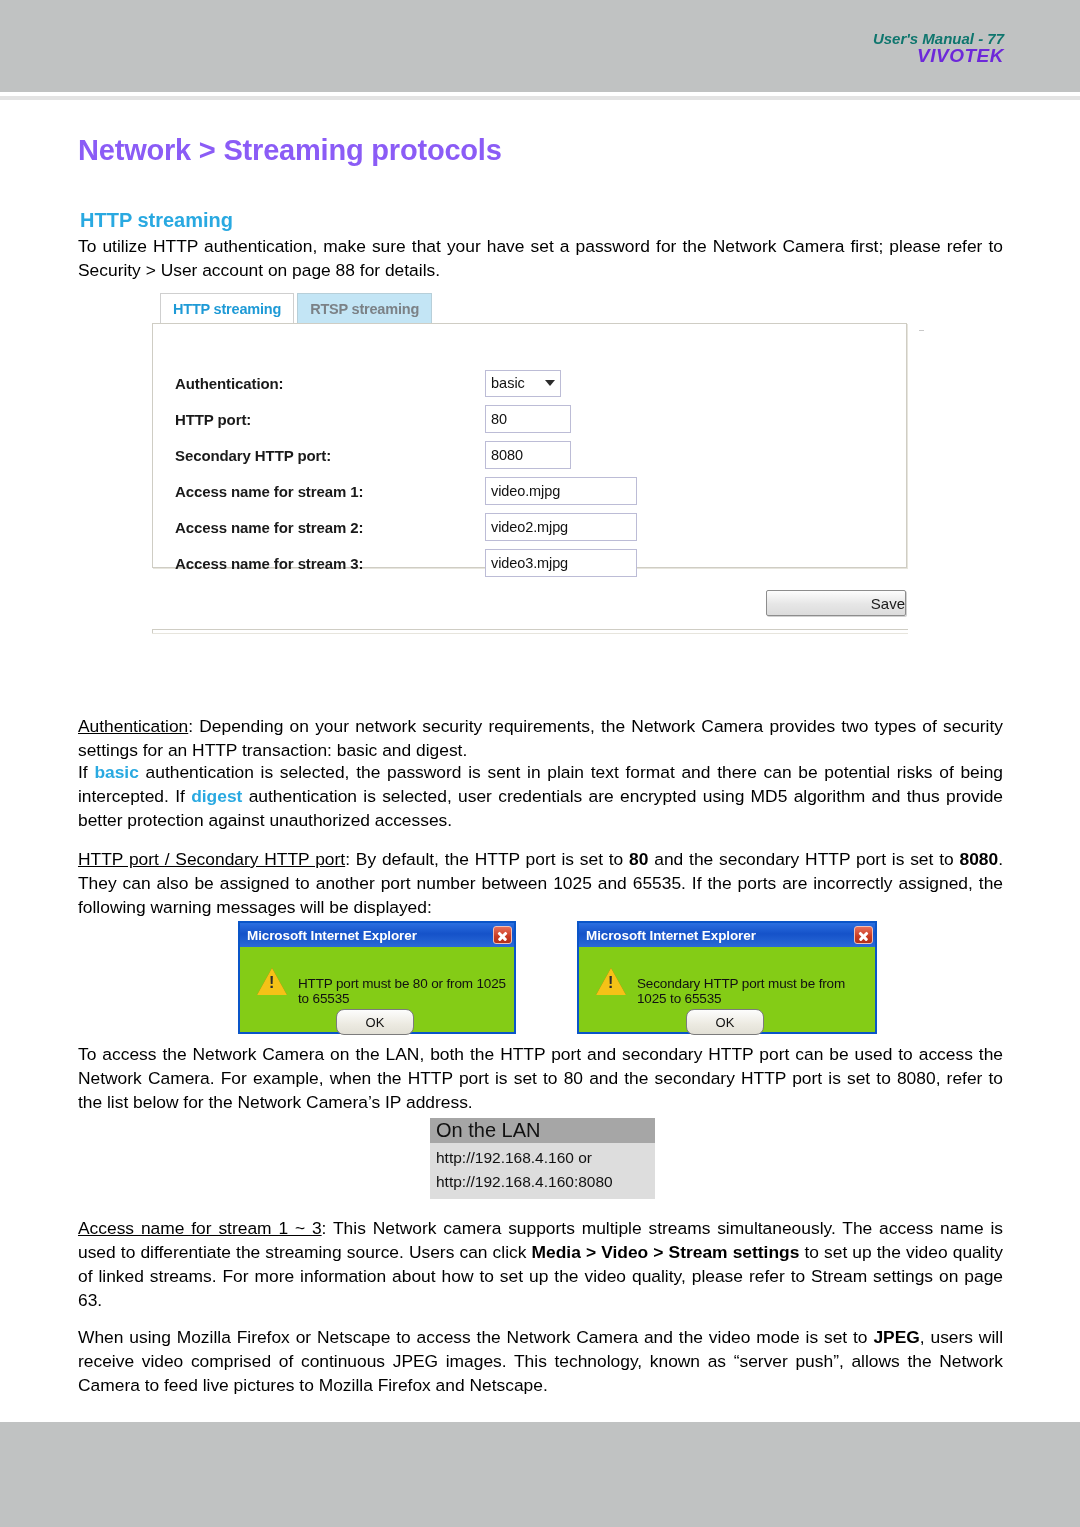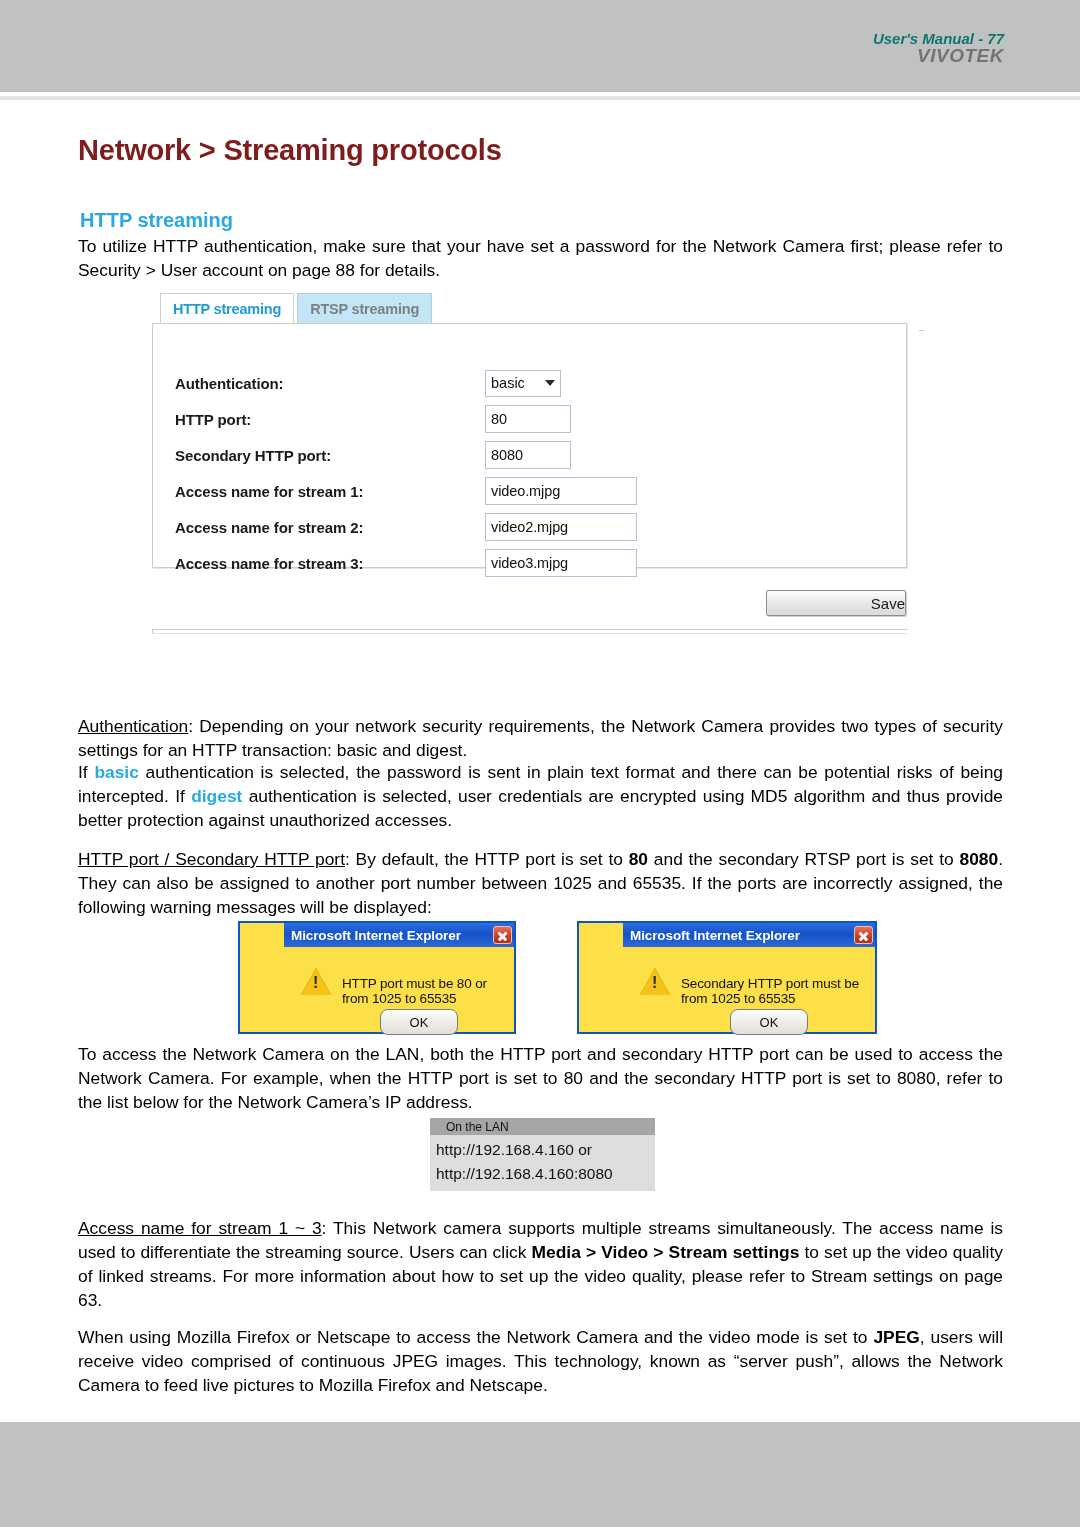--- a/index.html
+++ b/index.html
@@ -25,36 +25,36 @@
   }
   .brand {
     position: absolute;
     right: 76px;
     top: 56px;
     transform: translateY(-50%);
     font-size: 19px;
     font-weight: bold;
     font-style: italic;
     letter-spacing: 0.5px;
-    color: #737373;
+    color: #6d28d9;
   }
   .header-rule {
     position: absolute;
     left: 0; top: 96px;
     width: 1080px; height: 4px;
     background: #e3e3e3;
   }
 
   
   .page-title {
     position: absolute;
     left: 78px; top: 134px;
     font-size: 29px;
     font-weight: bold;
-    color: #7f1d1d;
+    color: #8b5cf6;
     letter-spacing: -0.2px;
   }
 
   
   .section-heading {
     position: absolute;
     left: 80px; top: 209px;
     font-size: 20px;
     font-weight: bold;
     color: #29a9e1;
@@ -191,22 +191,21 @@
     left: 767px; top: 37px;
     width: 5px; height: 1px;
     background: #c9c9c9;
   }
 
   
   .ie-dialog {
     position: absolute;
     box-sizing: border-box;
     border: 2px solid #0a55c8;
-    background: #fde047;
-    padding-left: 44px;
+    background: #84cc16;
   }
   .ie-title {
     height: 24px;
     background: linear-gradient(#2b6fe0, #1552c9 45%, #2a6ad8);
     display: flex;
     align-items: center;
     justify-content: space-between;
     padding: 0 2px 0 7px;
   }
   .ie-title-text {
@@ -277,25 +276,25 @@
   }
 
   
   .lan-table {
     position: absolute;
     left: 430px; top: 1118px;
     width: 225px;
   }
   .lan-head {
     background: #a6a6a6;
-    height: 17px;
-    display: flex;
-    align-items: center;
-    padding-left: 16px;
-    font-size: 12px;
+    height: 25px;
+    display: flex;
+    align-items: center;
+    padding-left: 6px;
+    font-size: 20px;
     color: #111;
   }
   .lan-body {
     background: #dddddd;
     padding: 3px 0 5px 6px;
     font-size: 15.5px;
     line-height: 24px;
     color: #111;
   }
 
@@ -397,21 +396,21 @@
 
 <div class="para" style="left:78px; top:714px; width:925px;">
   <span class="u">Authentication</span><span>: Depending on your network security requirements, the Network Camera provides two types of security settings for an HTTP transaction: basic and digest.</span>
 </div>
 
 <div class="para" style="left:78px; top:760px; width:925px;">
   <span>If </span><span class="blue">basic</span><span> authentication is selected, the password is sent in plain text format and there can be potential risks of being intercepted. If </span><span class="blue">digest</span><span> authentication is selected, user credentials are encrypted using MD5 algorithm and thus provide better protection against unauthorized accesses.</span>
 </div>
 
 <div class="para" style="left:78px; top:847px; width:925px;">
-  <span class="u">HTTP port / Secondary HTTP port</span><span>: By default, the HTTP port is set to </span><span class="b">80</span><span> and the secondary RTSP port is set to </span><span class="b">8080</span><span>. They can also be assigned to another port number between 1025 and 65535. If the ports are incorrectly assigned, the following warning messages will be displayed:</span>
+  <span class="u">HTTP port / Secondary HTTP port</span><span>: By default, the HTTP port is set to </span><span class="b">80</span><span> and the secondary HTTP port is set to </span><span class="b">8080</span><span>. They can also be assigned to another port number between 1025 and 65535. If the ports are incorrectly assigned, the following warning messages will be displayed:</span>
 </div>
 
 <div class="ie-dialog" style="left:238px; top:921px; width:278px; height:113px;">
   <div class="ie-title">
     <span class="ie-title-text">Microsoft Internet Explorer</span>
     <span class="ie-close"></span>
   </div>
   <div class="ie-body">
     <span class="warn-icon"></span>
     <span class="ie-msg">HTTP port must be 80 or from 1025 to 65535</span>

